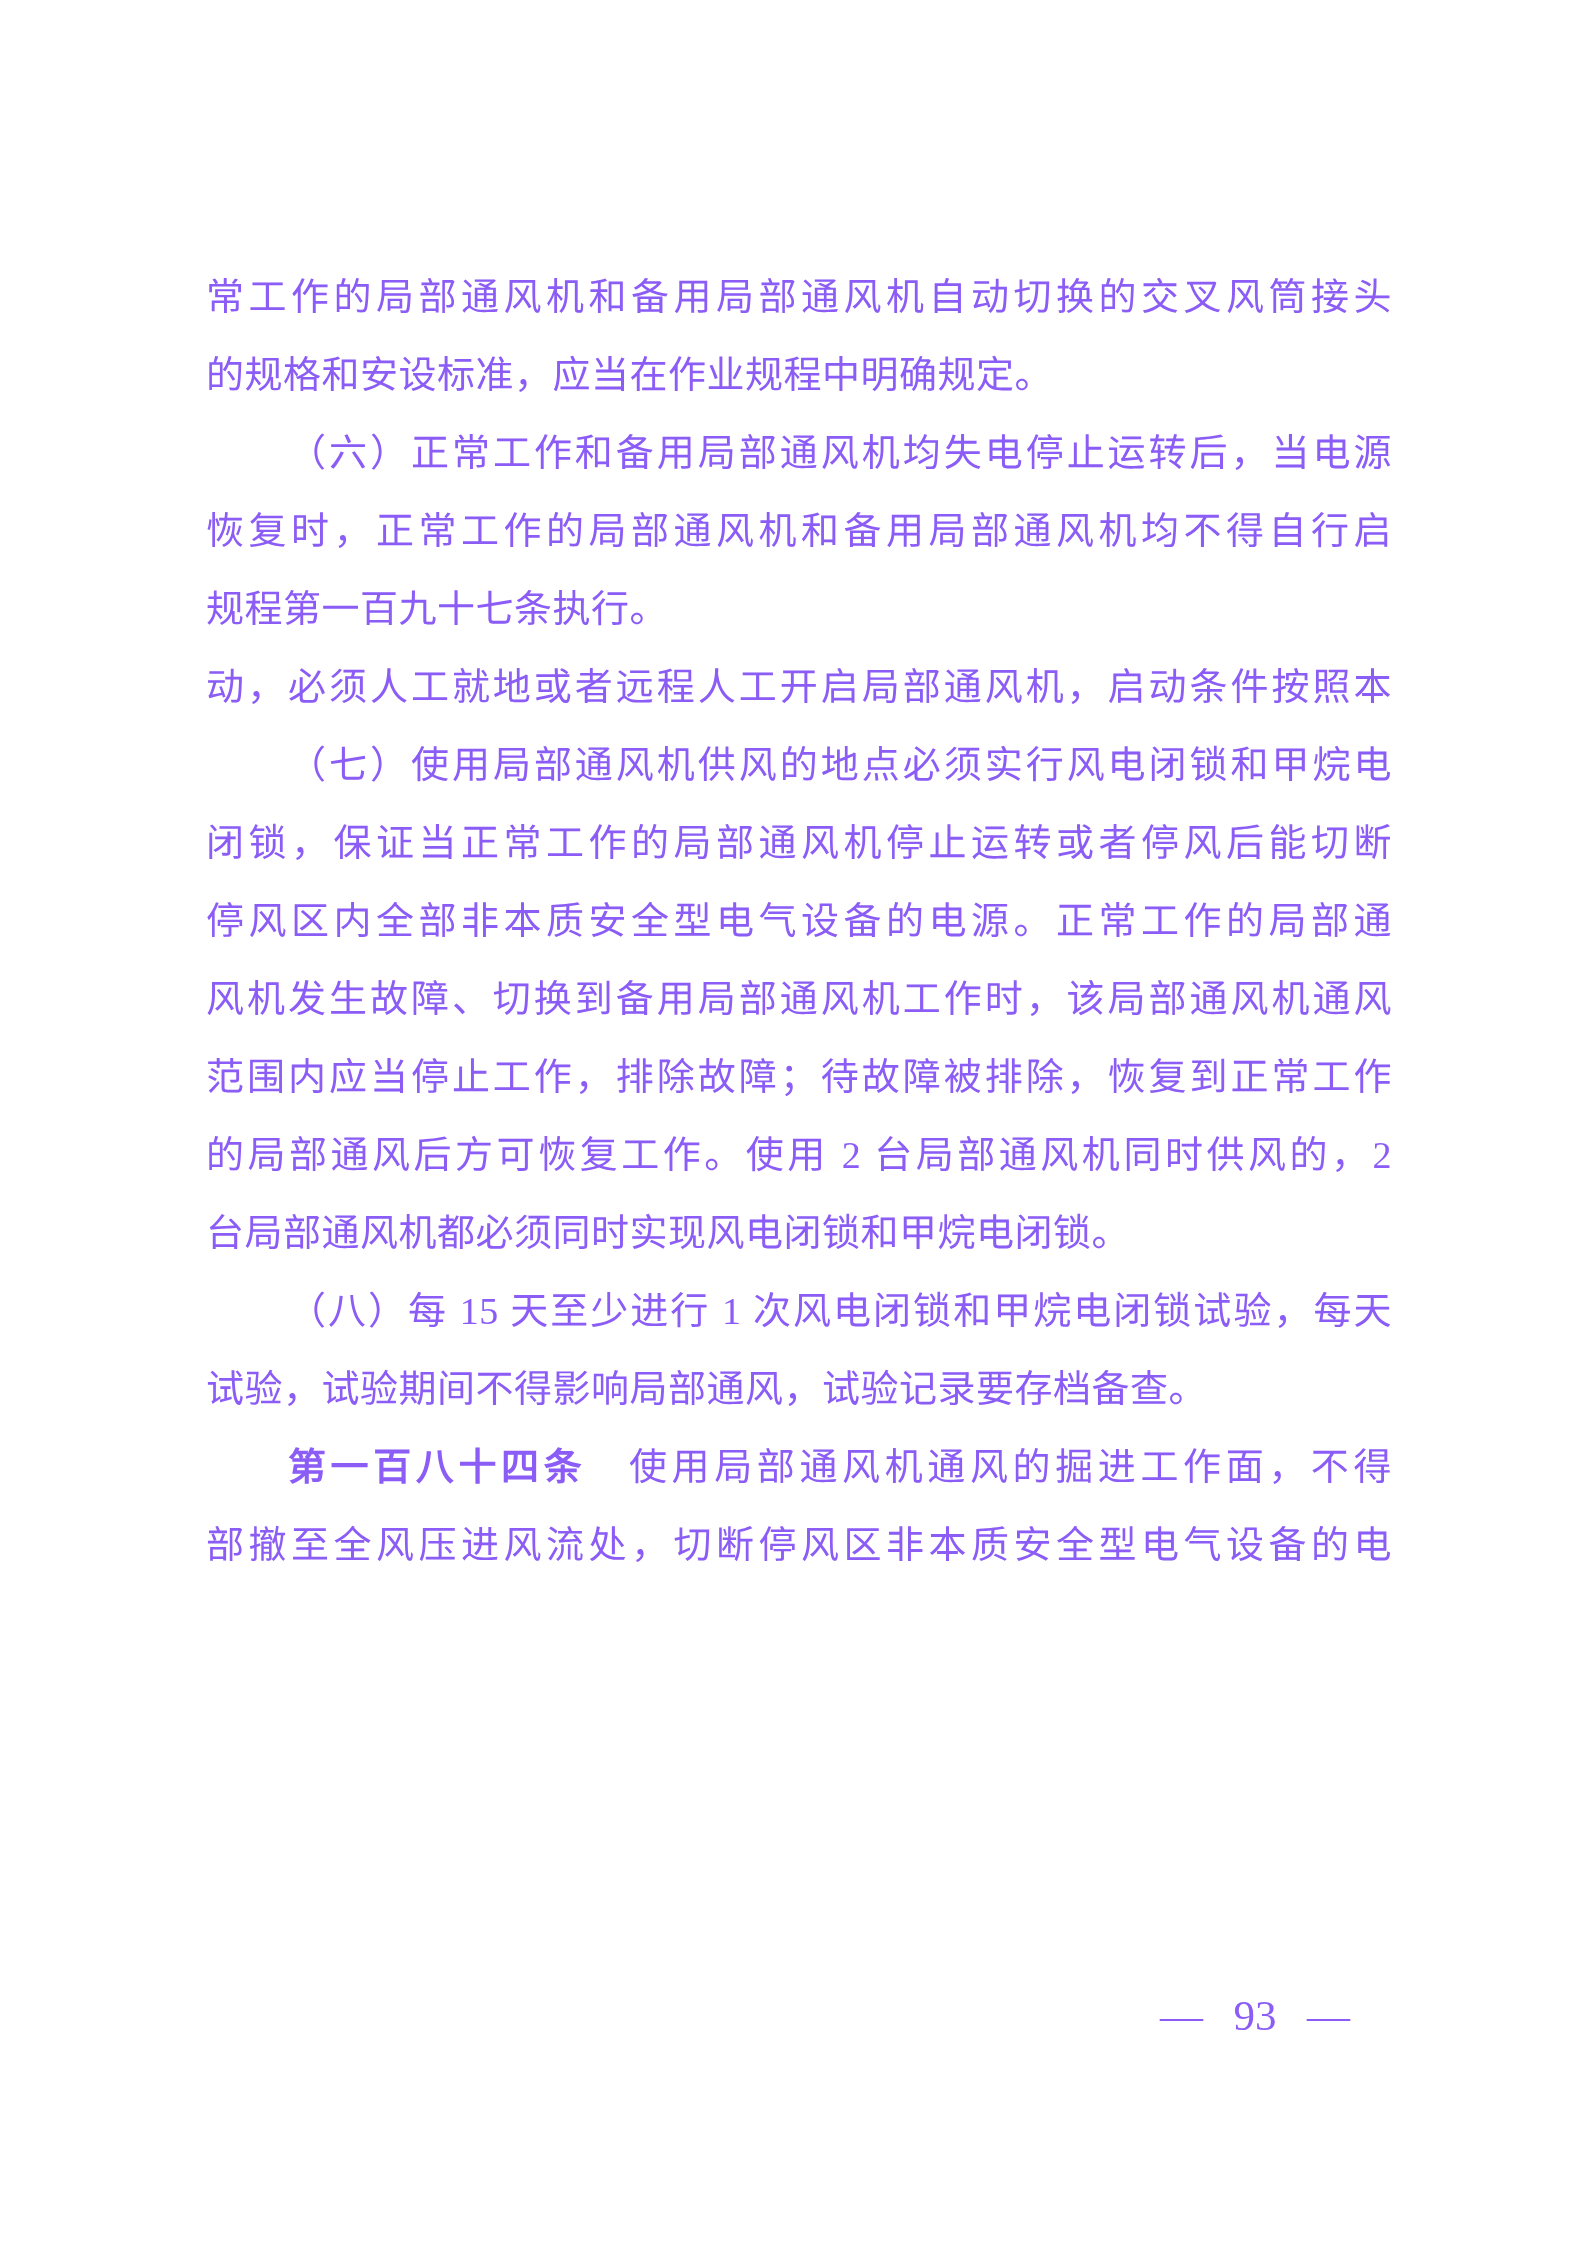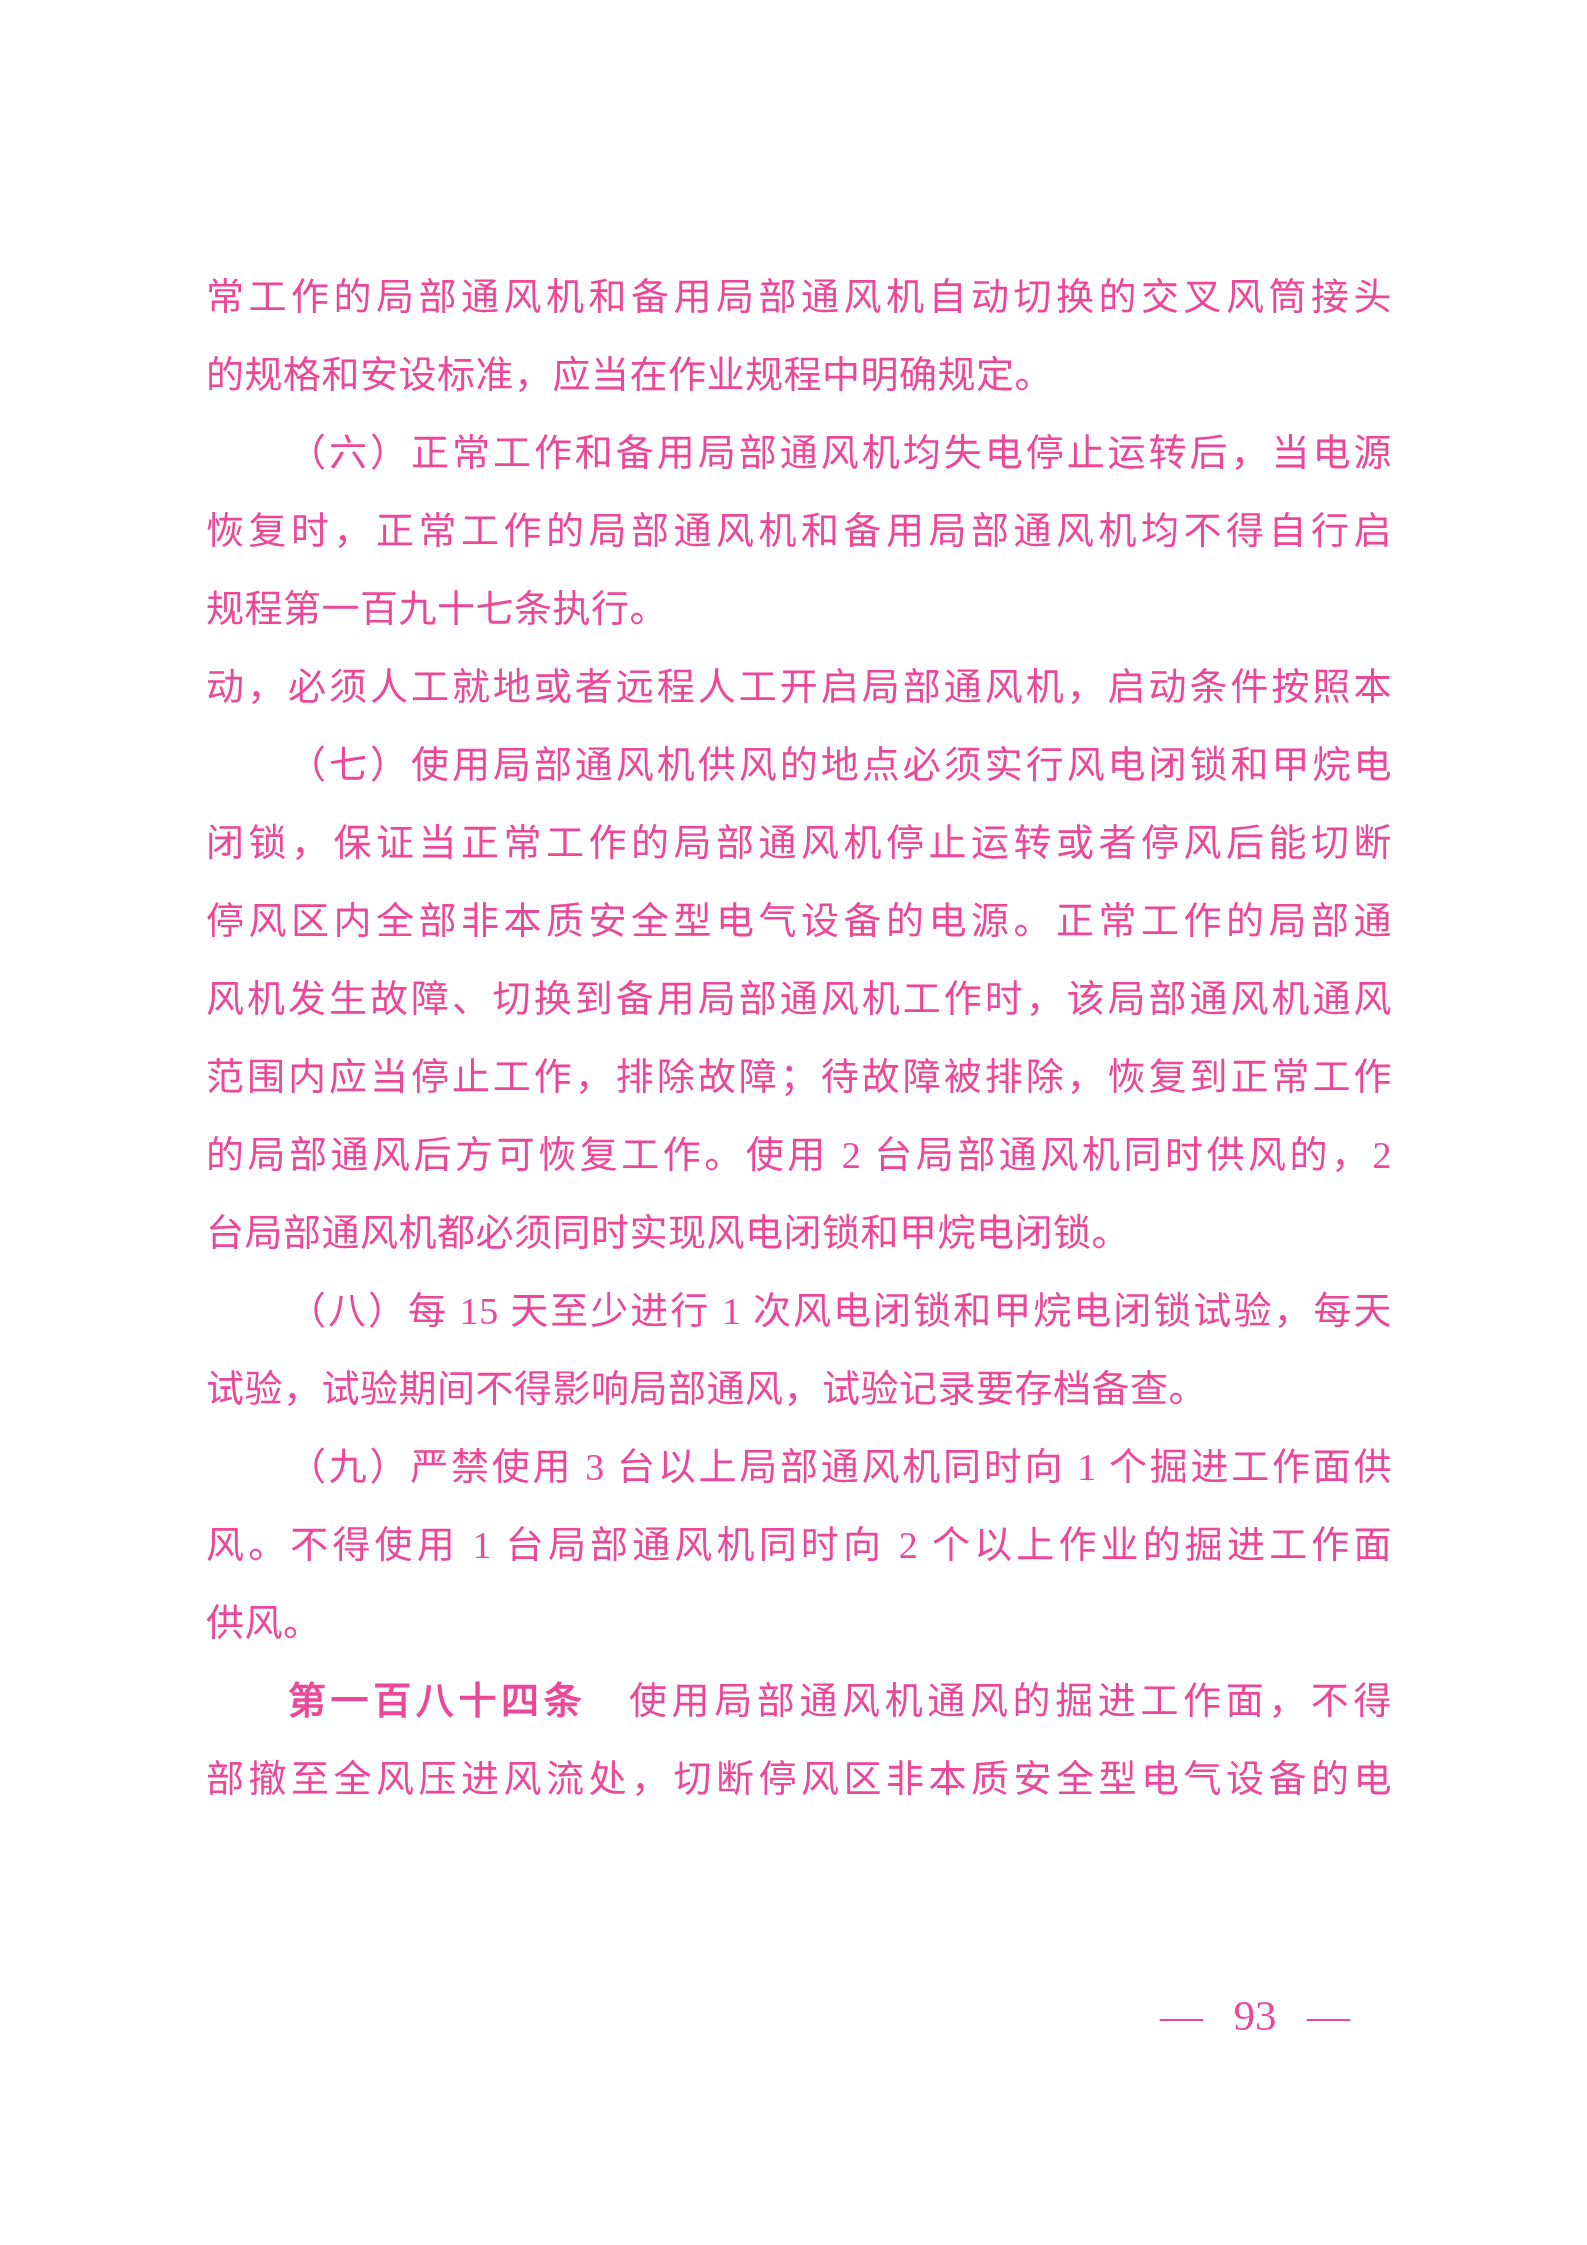--- a/index.html
+++ b/index.html
@@ -6,21 +6,21 @@
   html, body {
     margin: 0;
     padding: 0;
     background: #ffffff;
   }
   .page {
     position: relative;
     width: 1587px;
     height: 2245px;
     background: #ffffff;
-    color: #ec4899;
+    color: #8b5cf6;
     font-family: "Liberation Serif", "DejaVu Serif", serif;
     overflow: hidden;
   }
   .text-block {
     position: absolute;
     left: 206px;
     top: 258px;
     width: 1186px;
   }
   .para {
@@ -83,25 +83,20 @@
         <div class="line"><span class="run">风机发生故障、切换到备用局部通风机工作时，该局部通风机通风</span></div>
         <div class="line"><span class="run">范围内应当停止工作，排除故障；待故障被排除，恢复到正常工作</span></div>
         <div class="line"><span class="run">的局部通风后方可恢复工作。使用 2 台局部通风机同时供风的，2</span></div>
         <div class="line endline"><span class="run">台局部通风机都必须同时实现风电闭锁和甲烷电闭锁。</span></div>
       </div>
       <div class="para">
         <div class="line indent"><span class="run">（八）每 15 天至少进行 1 次风电闭锁和甲烷电闭锁试验，每天</span></div>
         <div class="line endline"><span class="run">试验，试验期间不得影响局部通风，试验记录要存档备查。</span></div>
       </div>
       <div class="para">
-        <div class="line indent"><span class="run">（九）严禁使用 3 台以上局部通风机同时向 1 个掘进工作面供</span></div>
-        <div class="line"><span class="run">风。不得使用 1 台局部通风机同时向 2 个以上作业的掘进工作面</span></div>
-        <div class="line endline"><span class="run">供风。</span></div>
-      </div>
-      <div class="para">
         <div class="line indent"><span class="run bold">第一百八十四条</span><span class="run">　使用局部通风机通风的掘进工作面，不得</span></div>
         <div class="line"><span class="run">部撤至全风压进风流处，切断停风区非本质安全型电气设备的电</span></div>
       </div>
     </main>
 
   <div class="footer">
     <span>—</span>
     <span>93</span>
     <span>—</span>
   </div>

